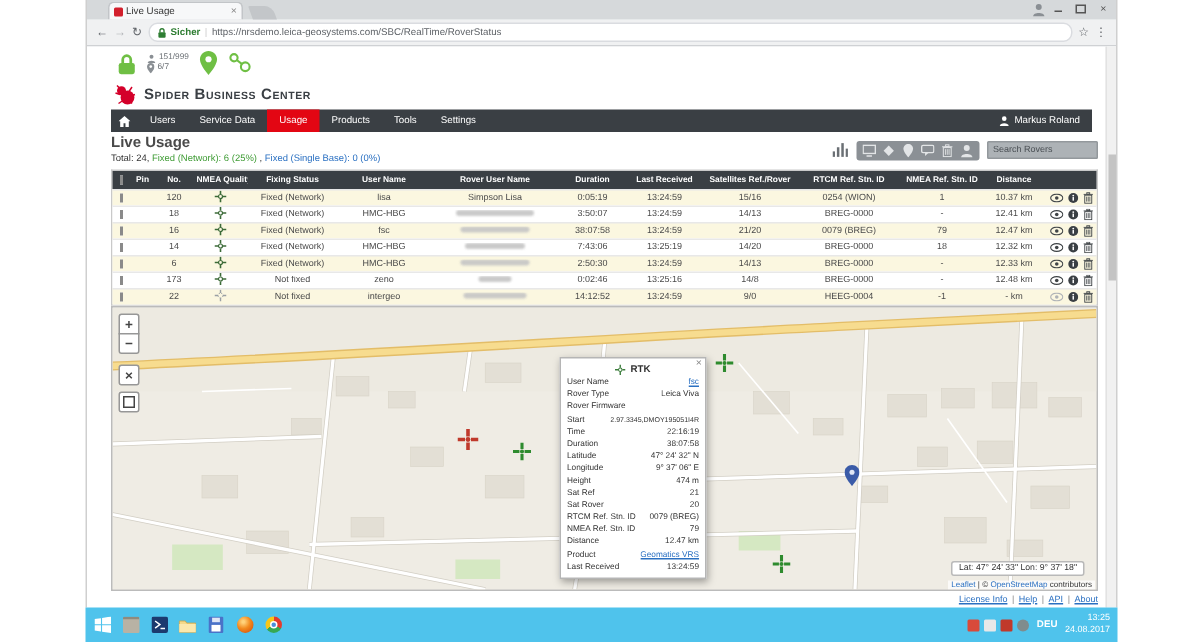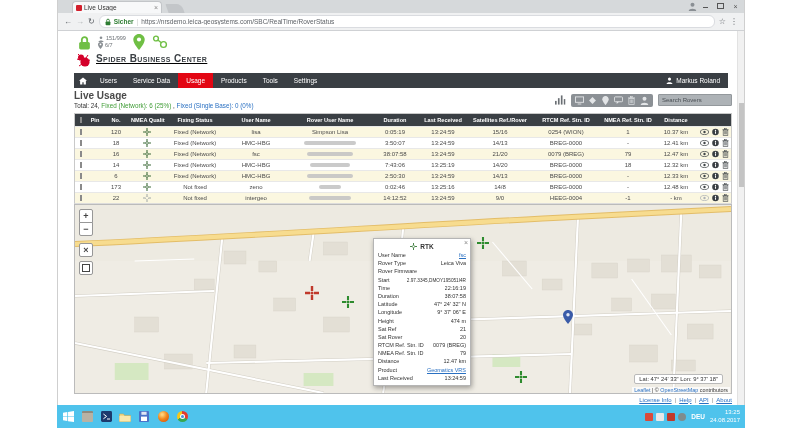--- a/index.html
+++ b/index.html
@@ -26,21 +26,21 @@
   .urlbox{flex:1;height:11px;background:#fff;border:1px solid #dadce0;border-radius:6px;display:flex;align-items:center;gap:3px;padding:0 5px;overflow:hidden;}
   .secure{color:#2e7d32;font-size:6.5px;font-weight:bold;}
   .url-sep{color:#ccc;font-size:6.5px;}
   .url{color:#5f6368;font-size:6.5px;white-space:nowrap;overflow:hidden;}
   .addr-icons{display:flex;align-items:center;gap:4px;color:#5f6368;font-size:8px;}
   
   .page{position:relative;height:374px;background:#fff;overflow:hidden;}
   .license-bar{height:22px;display:flex;align-items:center;gap:7px;padding-left:20px;}
   .counts{display:flex;flex-direction:column;justify-content:center;font-size:5.5px;color:#6a6f74;line-height:7px;}
   .count-line{display:flex;align-items:center;gap:2px;}
-  .brand{height:20px;display:flex;align-items:flex-start;gap:5px;padding-left:18px;text-decoration:underline;}
+  .brand{height:20px;display:flex;align-items:center;gap:5px;padding-left:18px;}
   .brand-name{font-size:10px;color:#3a3f44;font-variant:small-caps;letter-spacing:0.4px;font-weight:bold;}
   .navbar{height:15px;background:#3a3f44;margin:0 16px;display:flex;align-items:stretch;}
   .nav-home{width:18px;display:flex;align-items:center;justify-content:center;color:#fff;}
   .nav-item{padding:0 8px;display:flex;align-items:center;font-size:6.5px;color:#fff;white-space:nowrap;}
   .nav-item.active{background:#e30613;}
   .nav-user{margin-left:auto;display:flex;align-items:center;gap:3px;padding-right:8px;font-size:6.5px;color:#fff;}
   .content{position:relative;margin:0 12px 0 16px;}
   .page-title{font-size:10px;font-weight:bold;color:#4a4a4a;margin-top:2px;height:12px;}
   .summary{font-size:6.3px;height:8px;margin-bottom:3px;color:#333;}
   .sum-green{color:#3f9c35;}

